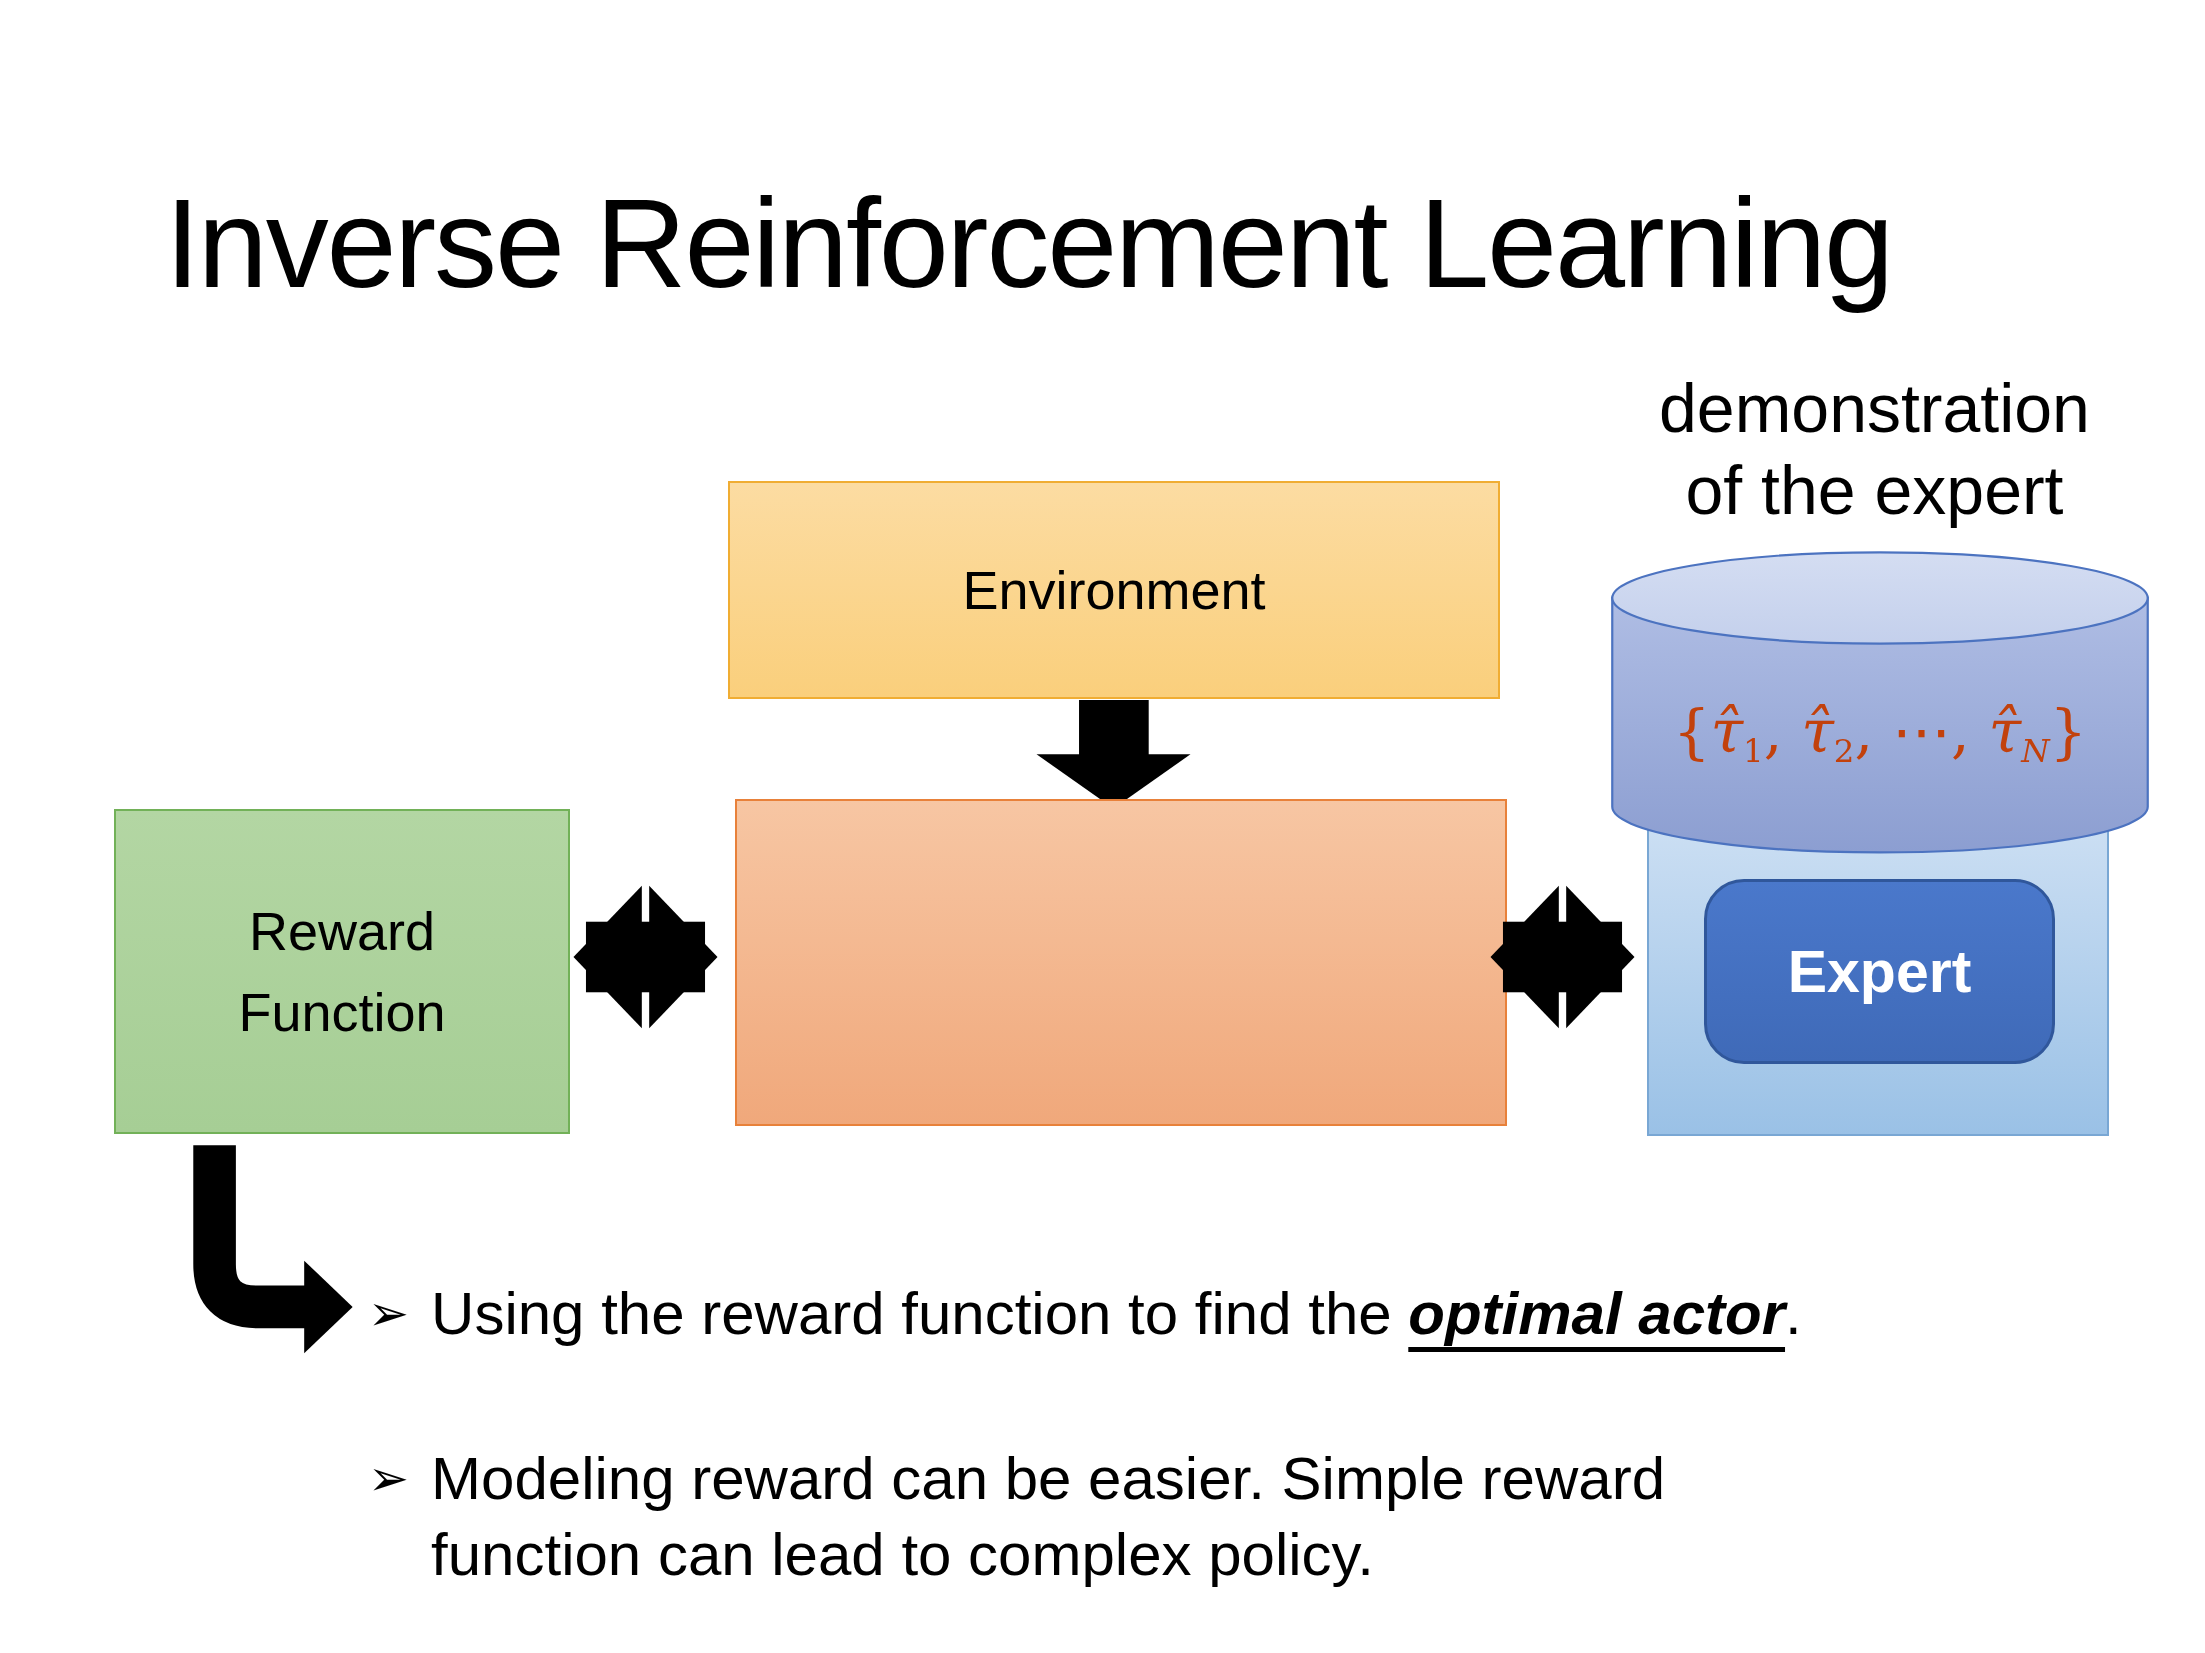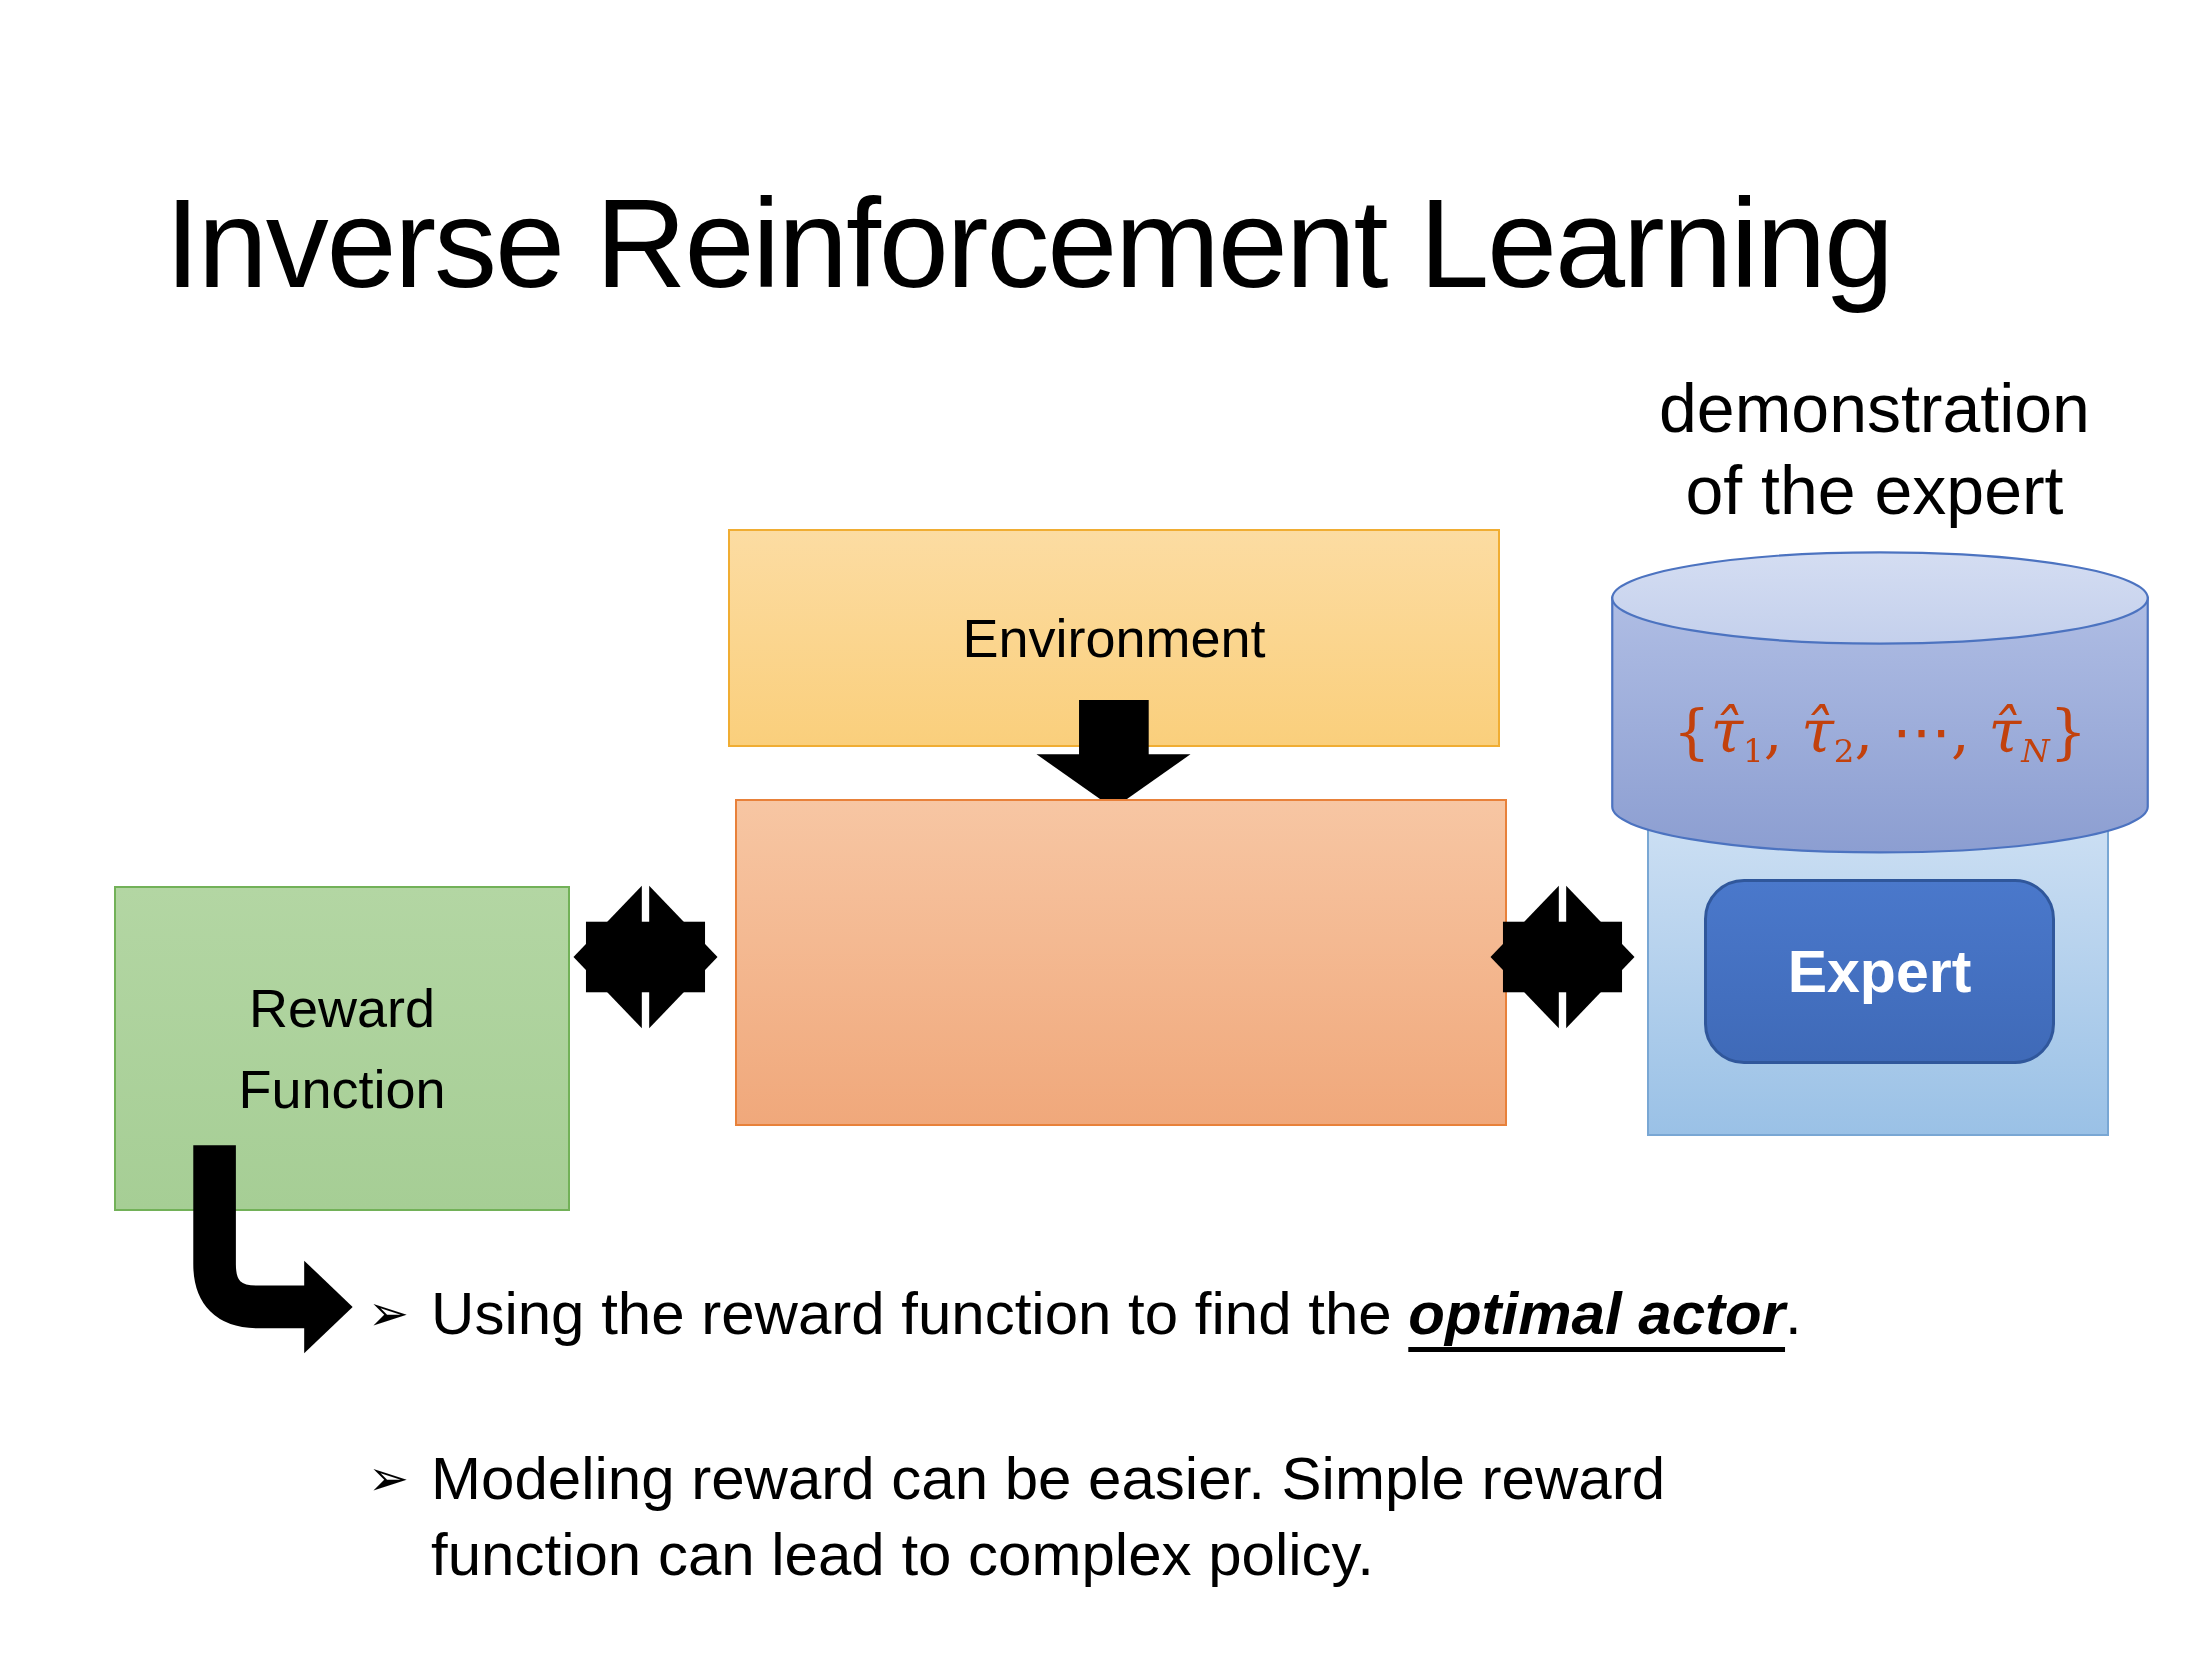--- a/index.html
+++ b/index.html
@@ -16,29 +16,28 @@
   .demo-label {
     position:absolute; left:1617px; top:368px; width:515px; text-align:center;
     font-size:68px; line-height:1.2;
   }
   .demo-label span { display:block; }
   
   .dbox {
     position:absolute; display:flex; flex-direction:column; align-items:center;
     justify-content:center; text-align:center; font-size:54px; line-height:1.5;
     box-sizing:border-box;
-    margin-top:48px;
   }
   .dbox .bl { display:block; }
   .box-env {
     left:728px; top:481px; width:772px; height:218px;
     background:linear-gradient(180deg,#FCDCA2,#FACF7C); border:2.9px solid #F0AD33;
   }
   .box-reward {
-    left:114px; top:838px; width:456px; height:325px;
+    left:114px; top:809px; width:456px; height:325px;
     background:linear-gradient(180deg,#B3D6A3,#A6CE95); border:2.2px solid #72B158;text-align:right;
   }
   .rl-back {
     position:absolute; left:735px; top:799px; width:772px; height:327px;
     background:linear-gradient(180deg,#F7C6A3,#F0A87B); border:2.2px solid #E8813A;
     box-sizing:border-box;
   }
   .box-rl {
     left:726px; top:809px; width:772px; height:327px;
     background:linear-gradient(180deg,#F7C6A3,#F0A87B); border:2.9px solid #E8813A;

